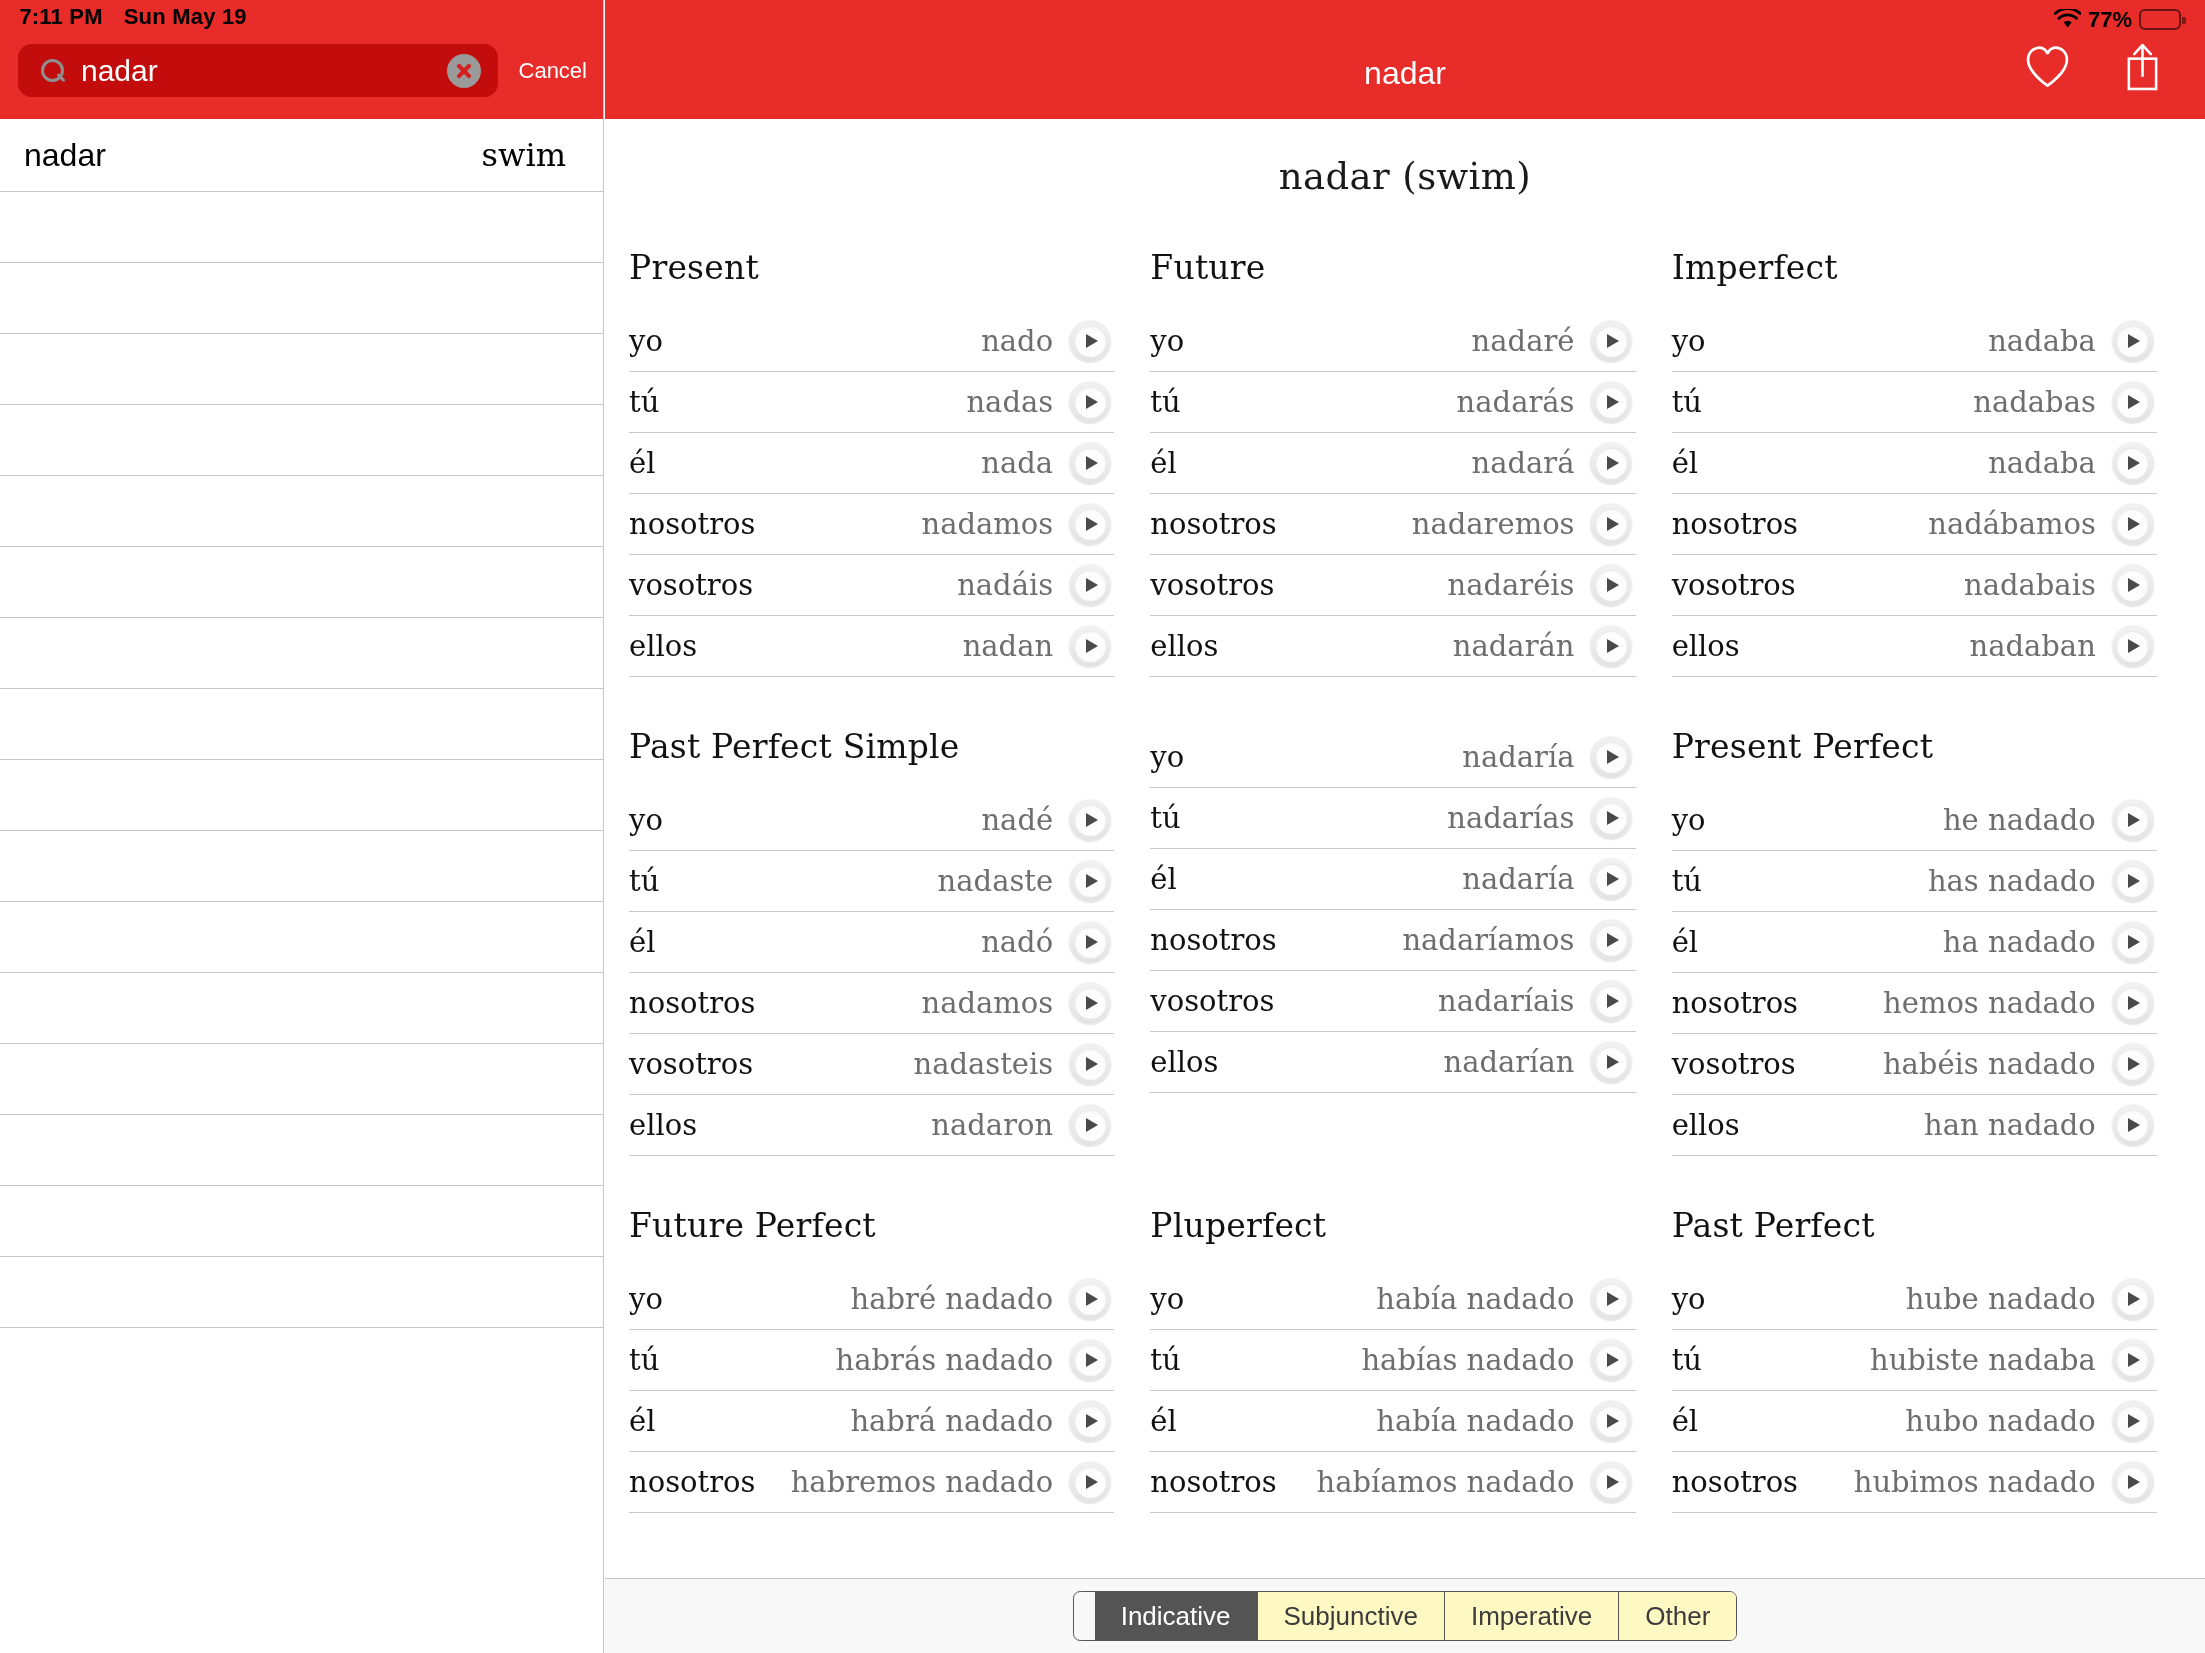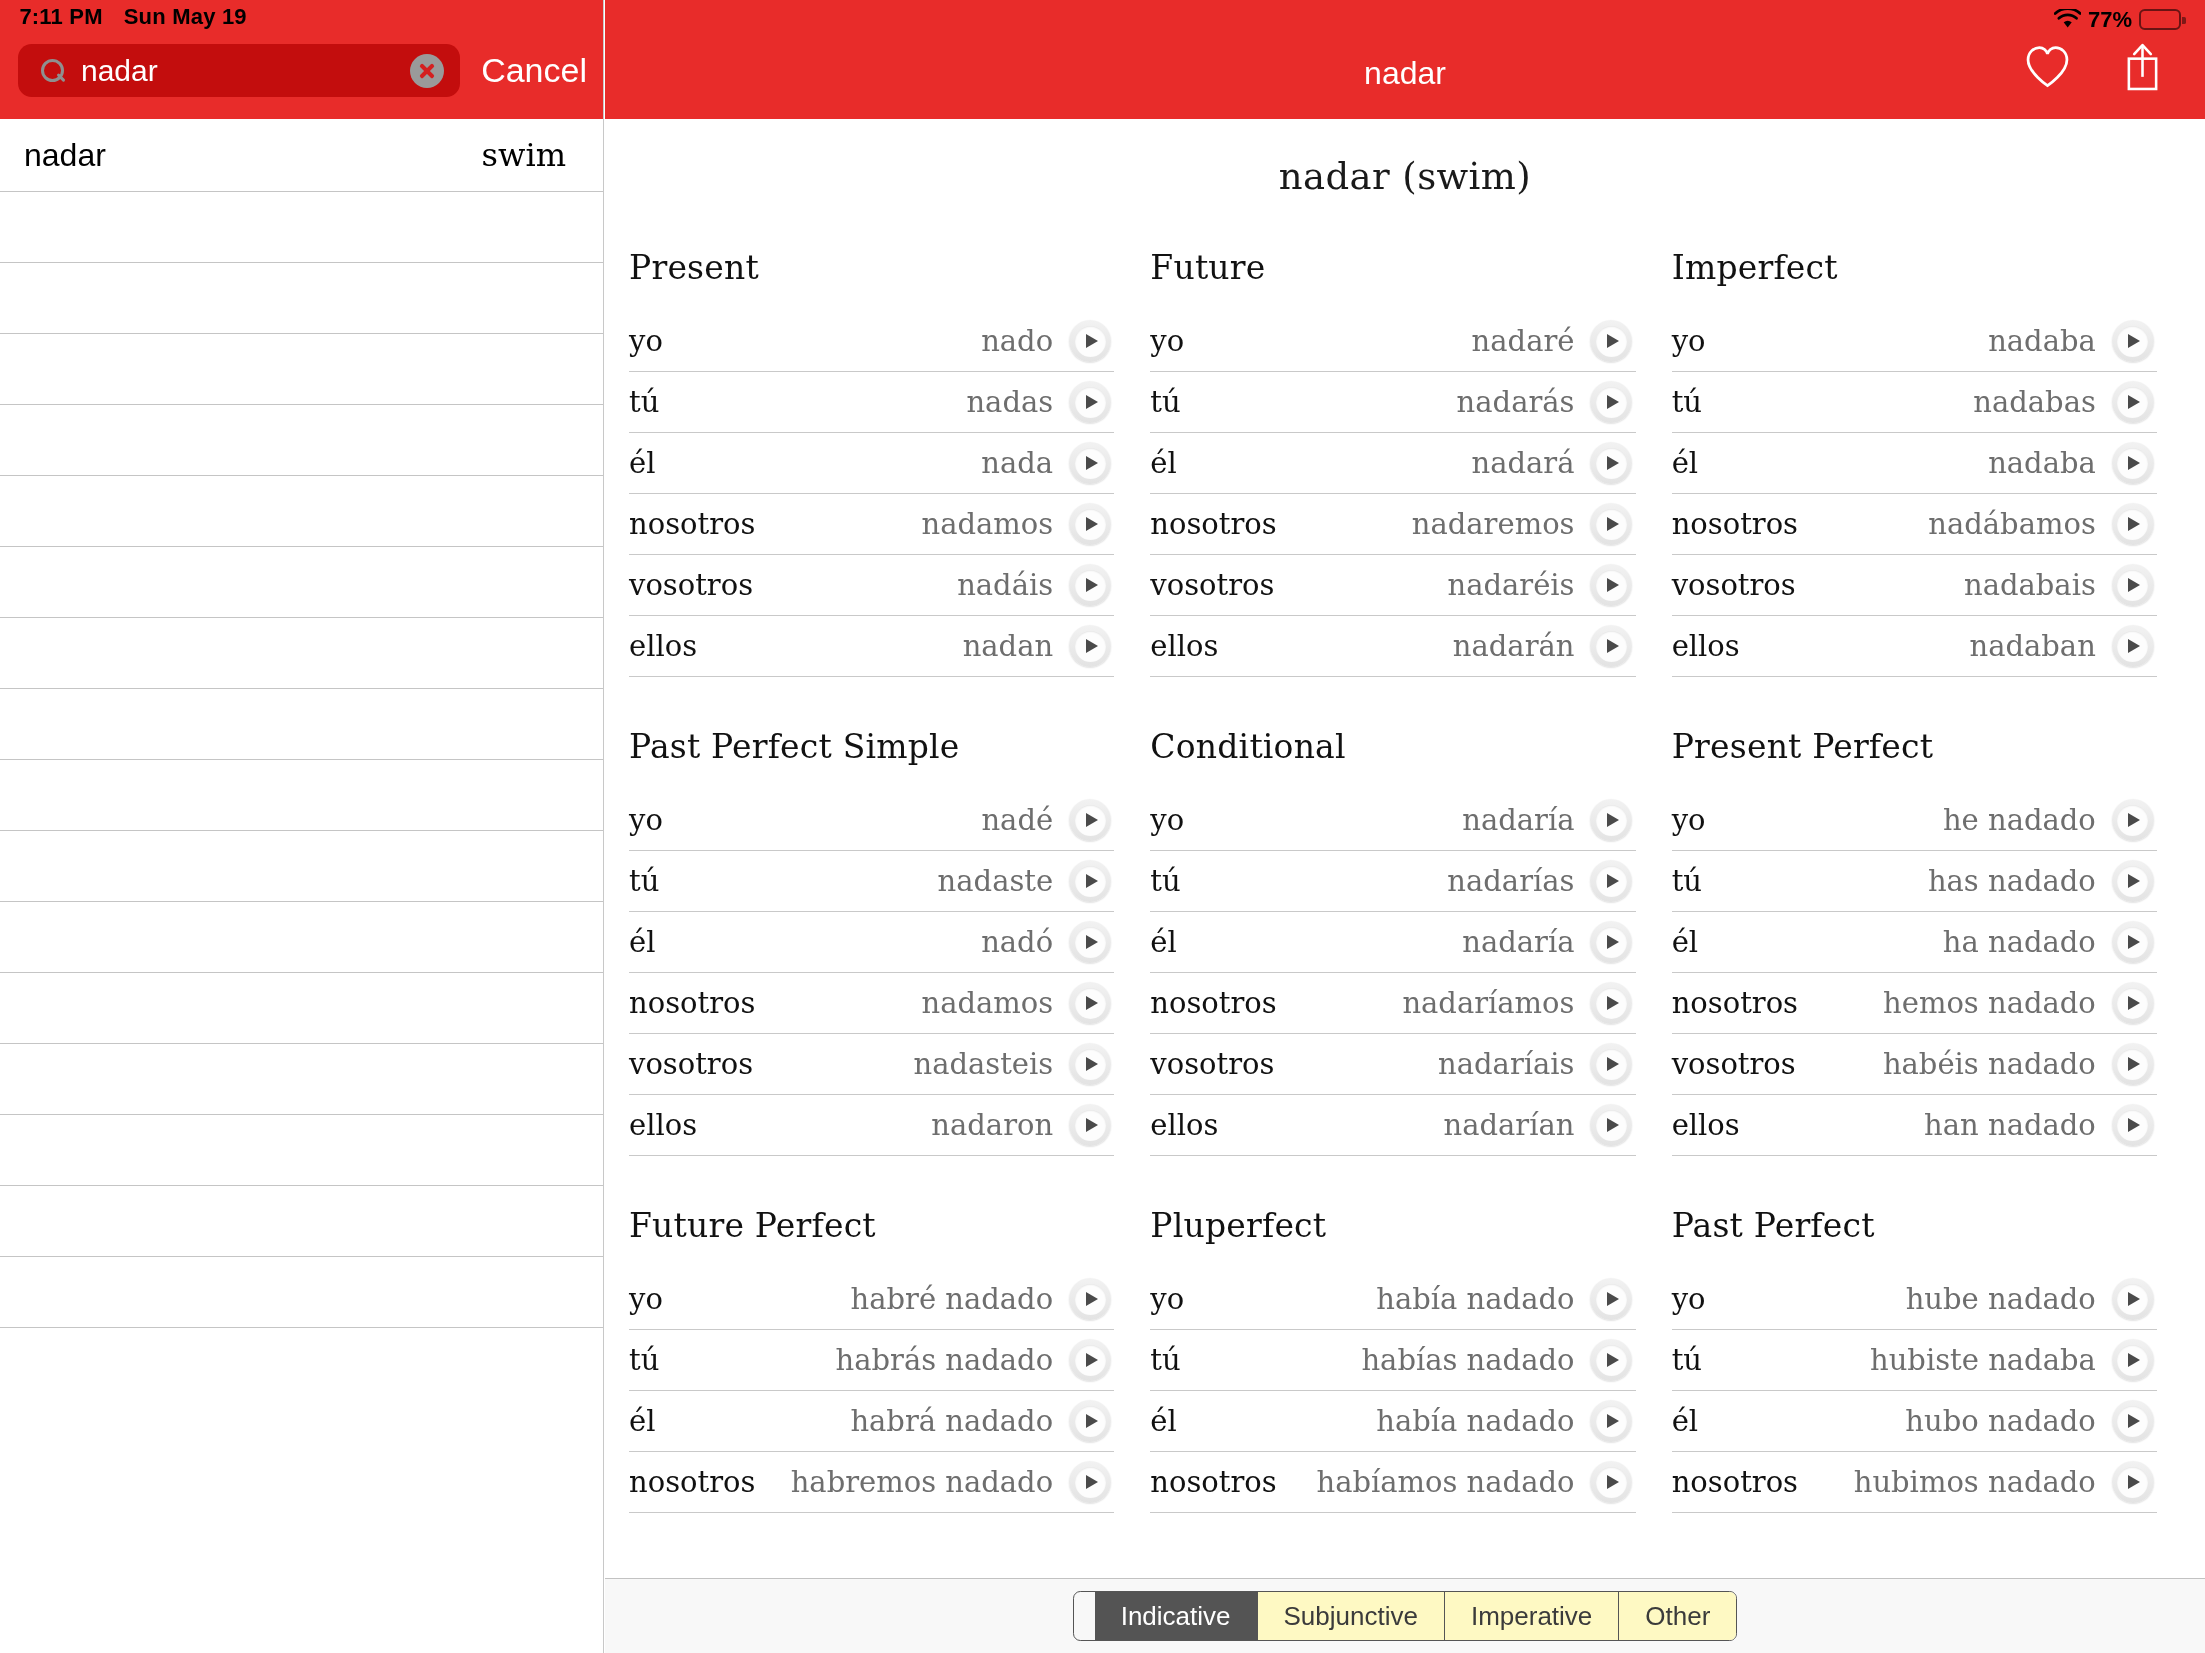--- a/index.html
+++ b/index.html
@@ -88,21 +88,21 @@
     position: absolute;
     left: 8px; top: 15.3px;
     width: 18px; height: 4px;
     background: #d42020;
     border-radius: 1.6px;
   }
   #clear-btn::before { transform: rotate(45deg); }
   #clear-btn::after { transform: rotate(-45deg); }
   #cancel-btn {
     color: #ffffff;
-    font-size: 34px;
+    font-size: 22px;
     margin-left: 21px;
     white-space: nowrap;
   }
 
   #results-list { background: #fff; }
   .result-row {
     height: 71px;
     display: flex; align-items: center;
     justify-content: space-between;
     padding: 0 37px 0 24px;
@@ -584,21 +584,20 @@
               <span class="pronoun">ellos</span>
               <span class="form">nadaron</span>
               <span class="play-btn">
                 <span class="play-inner">
                   <span class="play-tri"></span>
                 </span>
               </span>
             </div>
           </div>
           <div class="tense-block">
-            <div class="tense-title">Conditional</div>
             <div class="conj-row">
               <span class="pronoun">yo</span>
               <span class="form">nadaría</span>
               <span class="play-btn">
                 <span class="play-inner">
                   <span class="play-tri"></span>
                 </span>
               </span>
             </div>
             <div class="conj-row">

